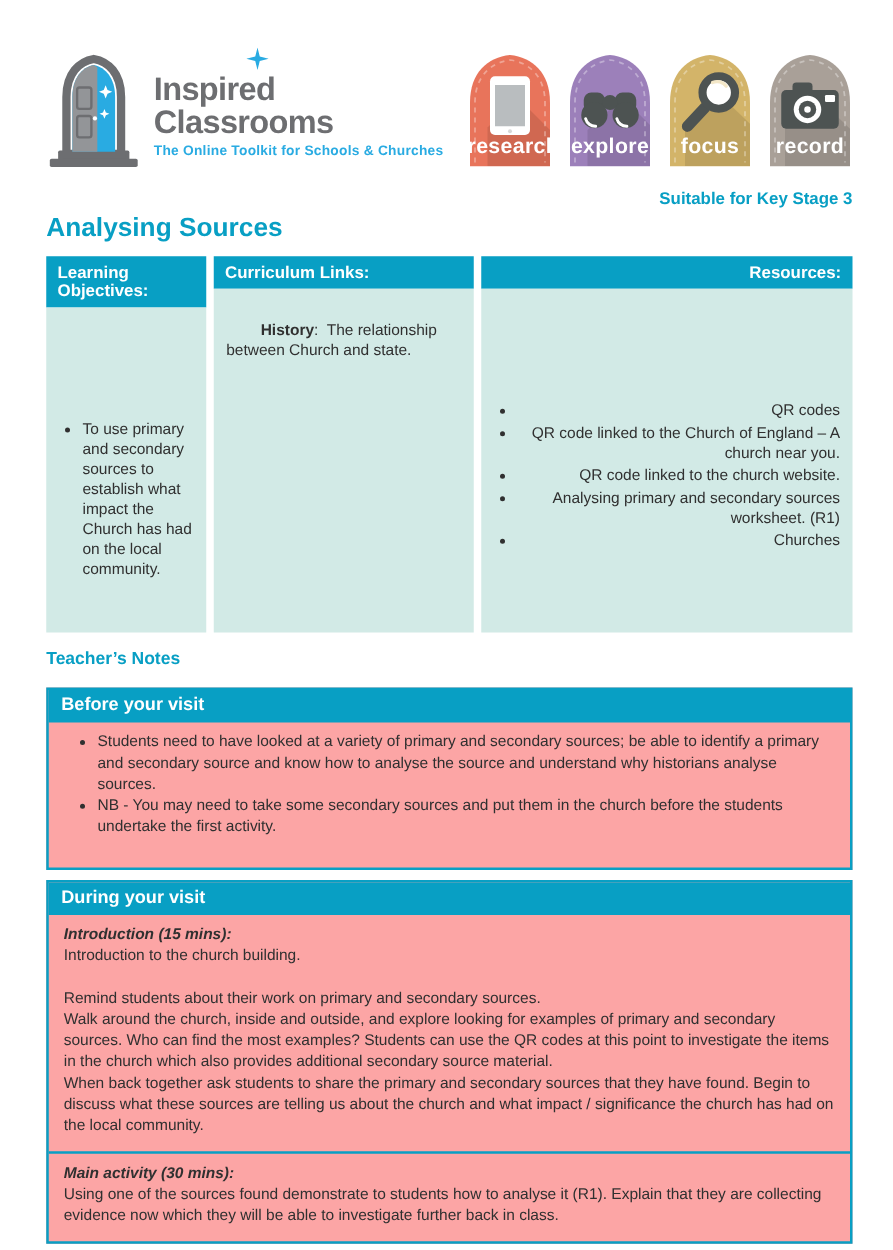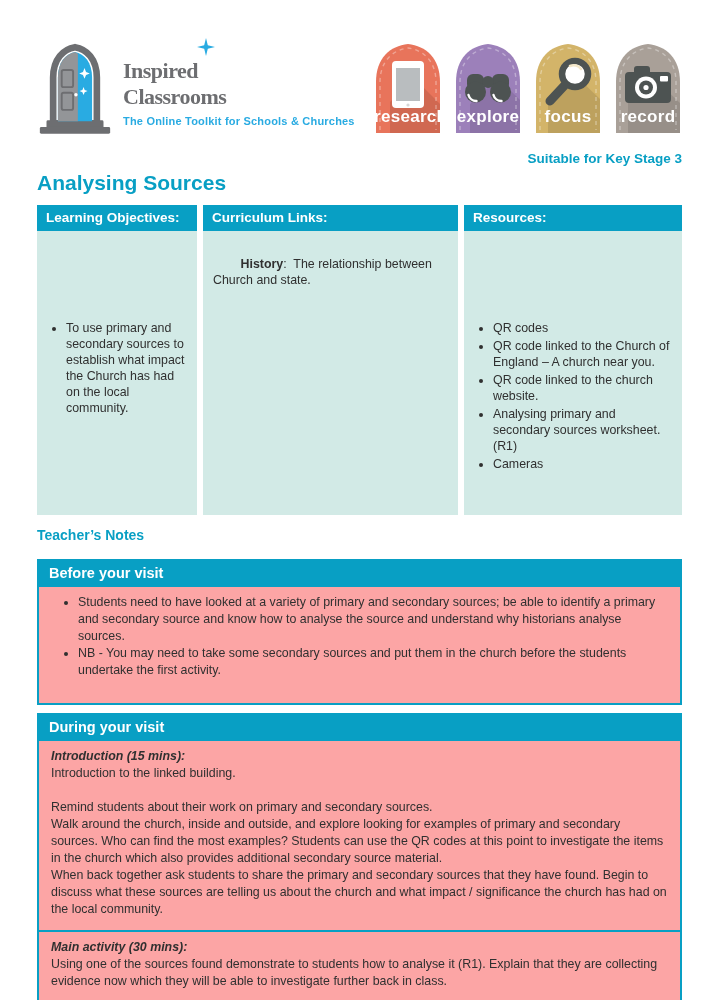--- a/index.html
+++ b/index.html
@@ -9,37 +9,37 @@
   *{box-sizing:border-box; margin:0; padding:0;}
   html,body{background:#ffffff;}
   body{font-family:"Liberation Sans", sans-serif; color:var(--text);}
   .page{width:714px; height:1000px; padding:40px 32px 0 37px; overflow:hidden; background:#fff; position:relative;}
 
   
   .top-header{display:flex; justify-content:space-between; align-items:flex-start;}
   .logo{display:flex; align-items:flex-start; gap:10px; position:relative;}
   .logo-door{width:76px; height:98px;}
   .logo-text{padding-top:18px; position:relative;}
-  .logo-title{font-size:22px; font-weight:bold; color:var(--logo-gray); line-height:26px; letter-spacing:-0.5px;font-family:Liberation Serif, serif;}
+  .logo-title{font-size:26px; font-weight:bold; color:var(--logo-gray); line-height:26px; letter-spacing:-0.5px;}
   .logo-tagline{font-size:11px; font-weight:bold; color:var(--logo-blue); margin-top:5px; letter-spacing:0.2px;}
   .logo-star{position:absolute; top:-2px; left:74px;}
 
   .badges{display:flex; gap:12px; margin-top:2px;}
   .badge{position:relative; width:68px; height:92px;}
   .badge svg{display:block; width:68px; height:92px;}
   .badge-label{position:absolute; left:0; right:0; bottom:7px; text-align:center; color:#fff; font-weight:bold; font-size:17px; letter-spacing:0.3px;}
 
   
   .suitable{margin-top:13px; text-align:right; color:var(--accent); font-size:13.5px; font-weight:600;}
   .doc-title{margin:5px 0 10px; color:var(--accent); font-size:21px; font-weight:bold;}
 
   
   .info-table{display:flex; gap:6px; align-items:stretch;}
   .col{display:flex; flex-direction:column;}
-  .col1{width:160px;} .col2{width:255px;} .col3{flex:1;}
+  .col1{width:128px;} .col2{width:208px;} .col3{flex:1;text-align:right;}
   .col-header{background:var(--accent); color:#fff; font-weight:bold; font-size:13.5px; padding:5px 9px 6px;}
   .col-body{background:var(--cell-bg); flex:1; padding:9px 10px; font-size:12.4px; line-height:16px; min-height:106px; white-space:pre-wrap;}
   ul.cell-list{margin:0; padding-left:19px; list-style:disc;}
   ul.cell-list li{margin:0 0 2px;}
   .bold{font-weight:bold;}
 
   
   .tn-heading{margin:12px 0 16px; color:var(--accent); font-size:14px; font-weight:bold;}
 
   .note-box{border:2px solid var(--accent); margin-bottom:8px; background:#fca5a5;}
@@ -185,21 +185,21 @@
       <div class="col-header">Curriculum Links:</div>
       <div class="col-body">
         <span class="bold">History</span><span>:  The relationship between Church and state.</span>
       </div>
     </div>
     <div class="col col3">
       <div class="col-header">Resources:</div>
       <div class="col-body">
         <ul class="cell-list">
           
-        <li class="cell-item">QR codes</li><li class="cell-item">QR code linked to the Church of England – A church near you.</li><li class="cell-item">QR code linked to the church website.</li><li class="cell-item">Analysing primary and secondary sources worksheet. (R1)</li><li class="cell-item">Cameras</li></ul>
+        <li class="cell-item">QR codes</li><li class="cell-item">QR code linked to the Church of England – A church near you.</li><li class="cell-item">QR code linked to the church website.</li><li class="cell-item">Analysing primary and secondary sources worksheet. (R1)</li><li class="cell-item">Churches</li></ul>
       </div>
     </div>
   </div>
 
   <h2 class="tn-heading">Teacher’s Notes</h2>
 
   <section class="note-box">
     <div class="note-bar">Before your visit</div>
     <div class="note-body">
       <ul class="note-list">
@@ -211,21 +211,21 @@
   </section>
 
   <section class="note-box">
     <div class="note-bar">During your visit</div>
     <div class="note-body blocks">
 
         <div class="block">
           <div class="block-heading">Introduction (15 mins):</div>
           <div class="paras">
 
-          <p class="para">Introduction to the linked building.</p>
+          <p class="para">Introduction to the church building.</p>
             <p class="para"></p>
             <p class="para">Remind students about their work on primary and secondary sources.</p>
             <p class="para">Walk around the church, inside and outside, and explore looking for examples of primary and secondary sources. Who can find the most examples? Students can use the QR codes at this point to investigate the items in the church which also provides additional secondary source material.</p>
             <p class="para">When back together ask students to share the primary and secondary sources that they have found. Begin to discuss what these sources are telling us about the church and what impact / significance the church has had on the local community.</p>
           </div>
         </div>
 
         <div class="block">
           <div class="block-heading">Main activity (30 mins):</div>
           <div class="paras">

